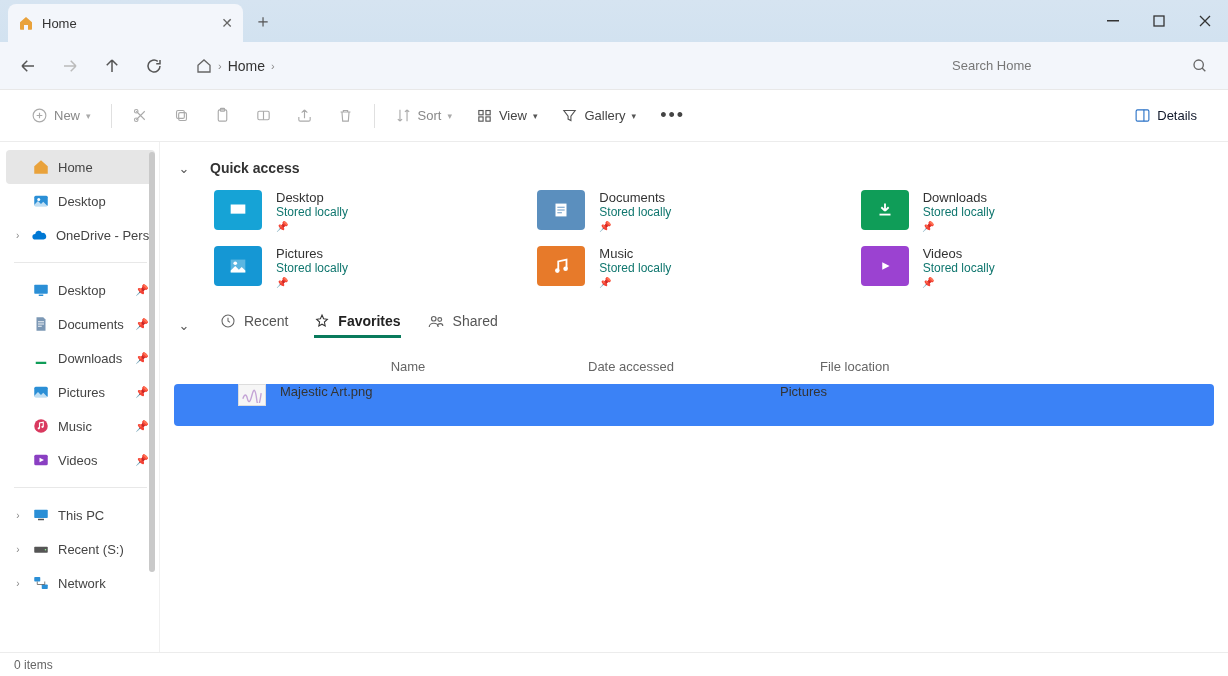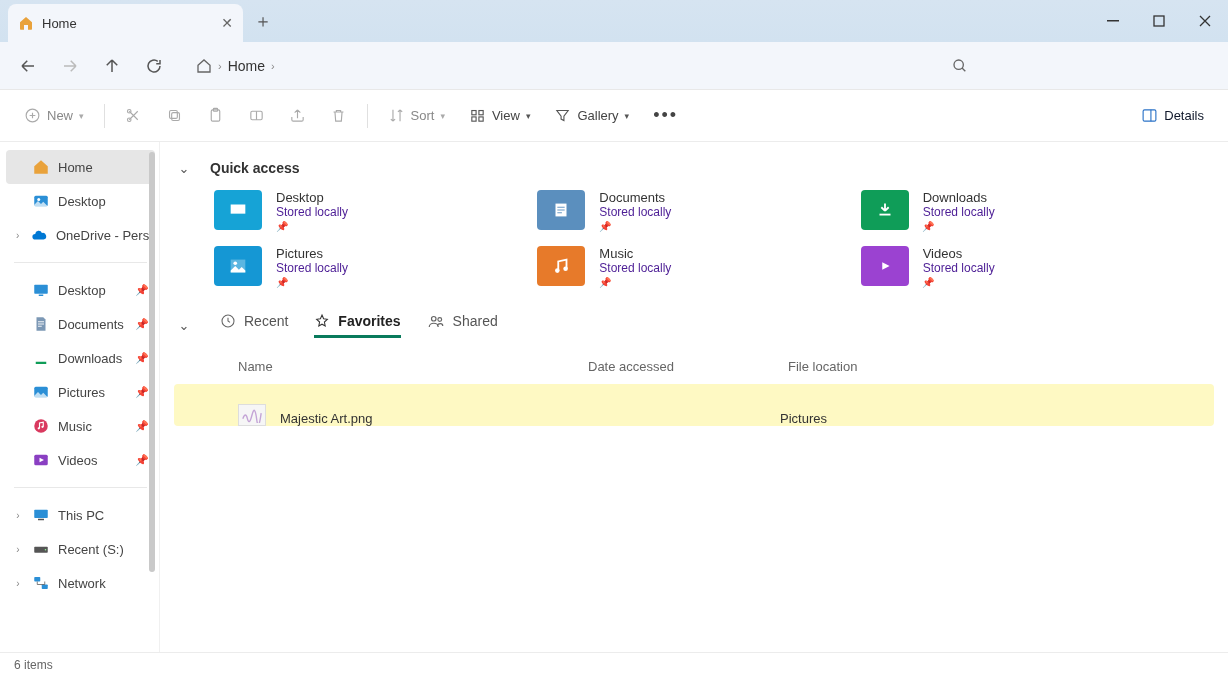--- a/index.html
+++ b/index.html
@@ -16,21 +16,21 @@
 
 .addr { height: 48px; background: #f3f6fb; display: flex; align-items: center; padding: 0 8px; gap: 2px; border-bottom: 1px solid #e8e8e8; }
 .navbtn { width: 40px; height: 40px; display: flex; align-items: center; justify-content: center; color: #555; border-radius: 4px; }
 .navbtn.disabled { color: #b5b5b5; }
 .crumb { display: flex; align-items: center; gap: 6px; padding: 0 8px; }
 .crumb .chev { color: #888; font-size: 11px; }
 .search { margin-left: auto; width: 280px; height: 34px; background: #f3f6fb; border-radius: 4px; display: flex; align-items: center; padding: 0 12px; color: #777; }
 .search span { flex: 1; }
 
 
-.toolbar { height: 52px; display: flex; align-items: center; padding: 0 14px; gap: 4px; border-bottom: 1px solid #ececec; }
+.toolbar { height: 52px; display: flex; align-items: center; padding: 0 21px; gap: 4px; border-bottom: 1px solid #ececec; }
 .tbtn { height: 36px; display: flex; align-items: center; gap: 6px; padding: 0 10px; color: #888; border-radius: 4px; }
 .tbtn.dark { color: #444; }
 .tbtn svg { width: 17px; height: 17px; }
 .tdiv { width: 1px; height: 24px; background: #e0e0e0; margin: 0 6px; }
 .spacer { flex: 1; }
 
 
 .main { display: flex; height: calc(676px - 42px - 48px - 52px - 24px); }
 .sidebar { width: 160px; padding: 8px 4px 8px 6px; overflow-y: auto; border-right: 1px solid #f0f0f0; position: relative; }
 .sidebar::-webkit-scrollbar { display:none; }
@@ -47,37 +47,37 @@
 
 .content { flex: 1; padding: 18px 14px 0 14px; overflow-y: auto; }
 .sect-head { display: flex; align-items: center; gap: 16px; margin-bottom: 14px; }
 .sect-head .chev { color: #555; font-size: 13px; width: 20px; text-align: center; }
 .sect-head .title { font-weight: 600; font-size: 14px; }
 
 .qa-grid { display: grid; grid-template-columns: repeat(3, 1fr); gap: 14px 20px; margin-left: 40px; margin-bottom: 24px; max-width: 950px; }
 .qa-item { display: flex; gap: 14px; align-items: flex-start; }
 .qa-ico { width: 48px; height: 40px; border-radius: 4px; display: flex; align-items: center; justify-content: center; font-size: 22px; color: #fff; }
 .qa-txt .name { font-size: 13px; color: #333; }
-.qa-txt .sub { font-size: 12px; color: #4c1d95; }
+.qa-txt .sub { font-size: 12px; color: #0f766e; }
 .qa-txt .pin { font-size: 10px; color: #aaa; margin-top: 2px; }
 
 .tabs { display: flex; align-items: center; gap: 26px; margin: 10px 0 14px 0; }
 .tabs .chev { color: #555; font-size: 13px; width: 20px; text-align: center; }
 .ftab { display: flex; align-items: center; gap: 8px; color: #555; font-size: 14px; padding-bottom: 6px; border-bottom: 3px solid transparent; justify-content: space-between; }
 .ftab.active { font-weight: 600; color: #222; }
 .ftab.active::after { content:""; position: absolute; }
 .ftab.active { border-bottom-color: #097a5c; }
 
 .colhead { display: flex; color: #666; font-size: 13px; padding: 6px 0 10px 64px; }
-.colhead > div:nth-child(1) { width: 340px; }
+.colhead > div:nth-child(1) { width: 340px; text-align: center; }
 .colhead > div:nth-child(2) { width: 200px; margin-left: 10px; }
-.colhead > div:nth-child(3) { width: 200px; }
+.colhead > div:nth-child(3) { width: 200px; margin-left: 32px; }
 .colhead > div:nth-child(4) { flex: 1; }
 
-.file-row { display: flex; align-items: flex-end; height: 42px; background: #fef9c3; border-radius: 4px; padding-left: 64px; }
+.file-row { display: flex; align-items: flex-start; height: 42px; background: #3b82f6; border-radius: 4px; padding-left: 64px; }
 .file-row .thumb { width: 28px; height: 22px; background: #f6f6f6; border: 1px solid #ddd; margin-right: 14px; display: flex; align-items: center; justify-content: center; }
 .file-row > div:nth-child(2) { width: 300px; }
 .file-row > div:nth-child(3) { width: 200px; }
 .file-row > div:nth-child(4) { width: 200px; }
 
 .statusbar { height: 24px; border-top: 1px solid #ececec; display: flex; align-items: center; padding: 0 14px; font-size: 12px; color: #666; }
 
 
 .ico16 { width:16px; height:16px; display:inline-block; }
 </style>
@@ -137,20 +137,21 @@
   </div>
   <div class="crumb" style="margin-left:12px">
     <span class="ico16"><svg viewBox="0 0 24 24">
           <path fill="none" stroke="#666" stroke-width="2" d="M3 11l9-8 9 8v10H3z"></path>
         </svg></span>
     <span class="chev">›</span>
     <span style="font-size:14px">Home</span>
     <span class="chev">›</span>
   </div>
   <div class="search">
+    <span>Search Home</span>
     <svg width="16" height="16" viewBox="0 0 24 24">
         <circle cx="10" cy="10" r="7" fill="none" stroke="#666" stroke-width="2"></circle>
         <path d="M20 20l-5-5" stroke="#666" stroke-width="2"></path>
       </svg>
   </div>
 </div>
 
 <div class="toolbar">
   <div class="tbtn">
     <svg viewBox="0 0 24 24">
@@ -496,14 +497,14 @@
     <div>Majestic Art.png</div>
     <div></div>
     <div>Pictures</div>
     <div></div>
         </div>
       </div>
   </div>
 </div>
 
 <div class="statusbar">
-  <span>6 items</span>
+  <span>0 items</span>
 </div>
 
 </body></html>

